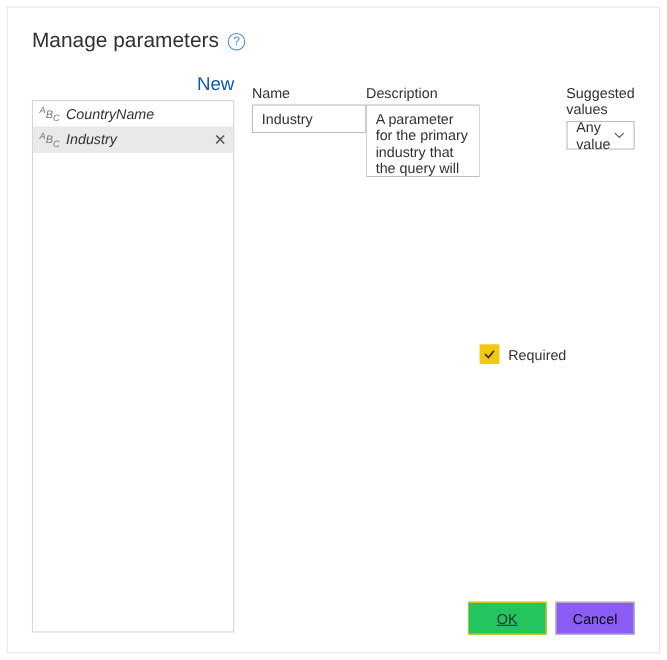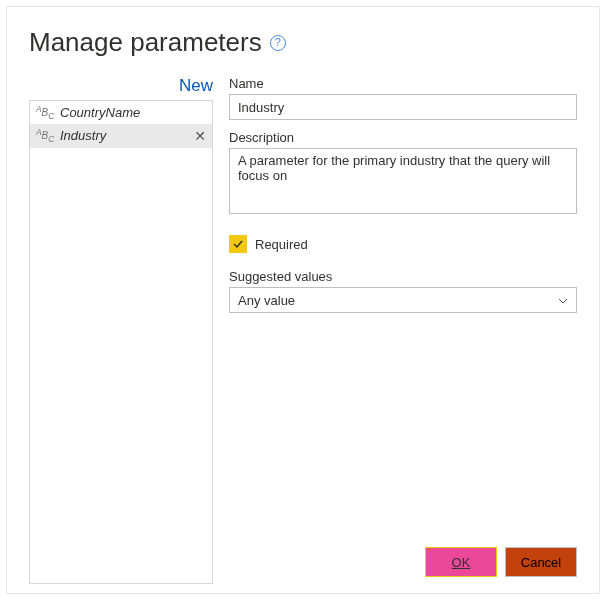--- a/index.html
+++ b/index.html
@@ -19,21 +19,21 @@
       height: 588px;
       position: relative;
     }
     .header {
       display: flex;
       align-items: center;
       gap: 8px;
       margin-bottom: 18px;
     }
     .title {
-      font-size: 26px;
+      font-size: 19px;
       font-weight: 400;
       color: #323130;
     }
     .help-icon {
       width: 16px; height: 16px;
       border-radius: 50%;
       border: 1px solid #4a8ae0;
       color: #4a8ae0;
       font-size: 11px;
       display: inline-flex;
@@ -87,21 +87,22 @@
     }
     .close-icon {
       color: #555;
       font-size: 14px;
       line-height: 1;
       cursor: pointer;
     }
     .right-col {
       flex: 1;
       display: flex;
-      flex-direction: column;
+      flex-direction: row;
+      margin-top: 10px;
     }
     .field-group {
       margin-bottom: 10px;
     }
     .field-label {
       font-size: 13px;
       color: #323130;
       margin-bottom: 3px;
       display: block;
     }
@@ -151,28 +152,28 @@
       position: absolute;
       bottom: 16px;
       right: 22px;
       display: flex;
       gap: 8px;
     }
     .btn {
       min-width: 72px;
       height: 30px;
       border: 1px solid #bfbfbf;
-      background: #c2410c;
+      background: #8b5cf6;
       font-family: inherit;
       font-size: 13px;
       cursor: pointer;
       padding: 0 14px;
     }
     .btn.primary {
-      background: #ec4899;
+      background: #22c55e;
       border-color: #f2c811;
       color: #323130;
       text-decoration: underline;
     }
   </style>
 </head>
 <body>
 
 <div class="dialog">
 

